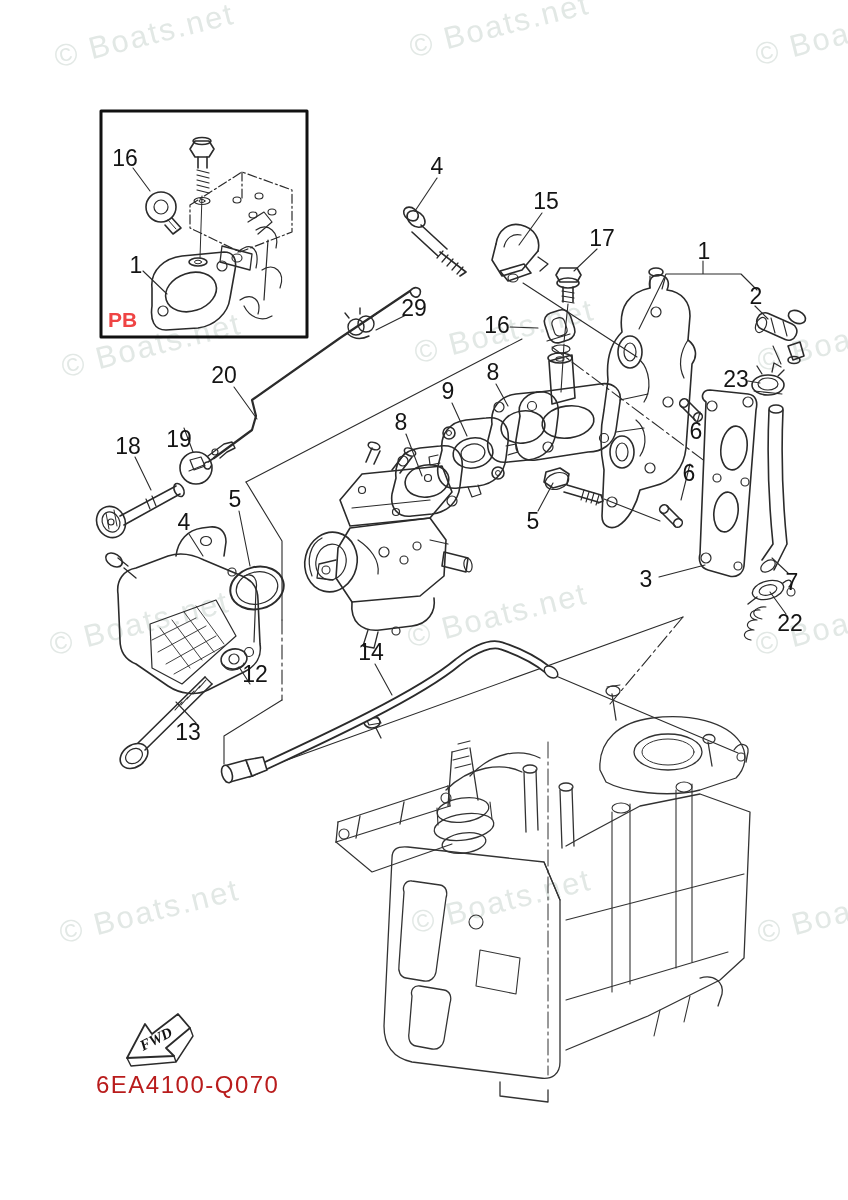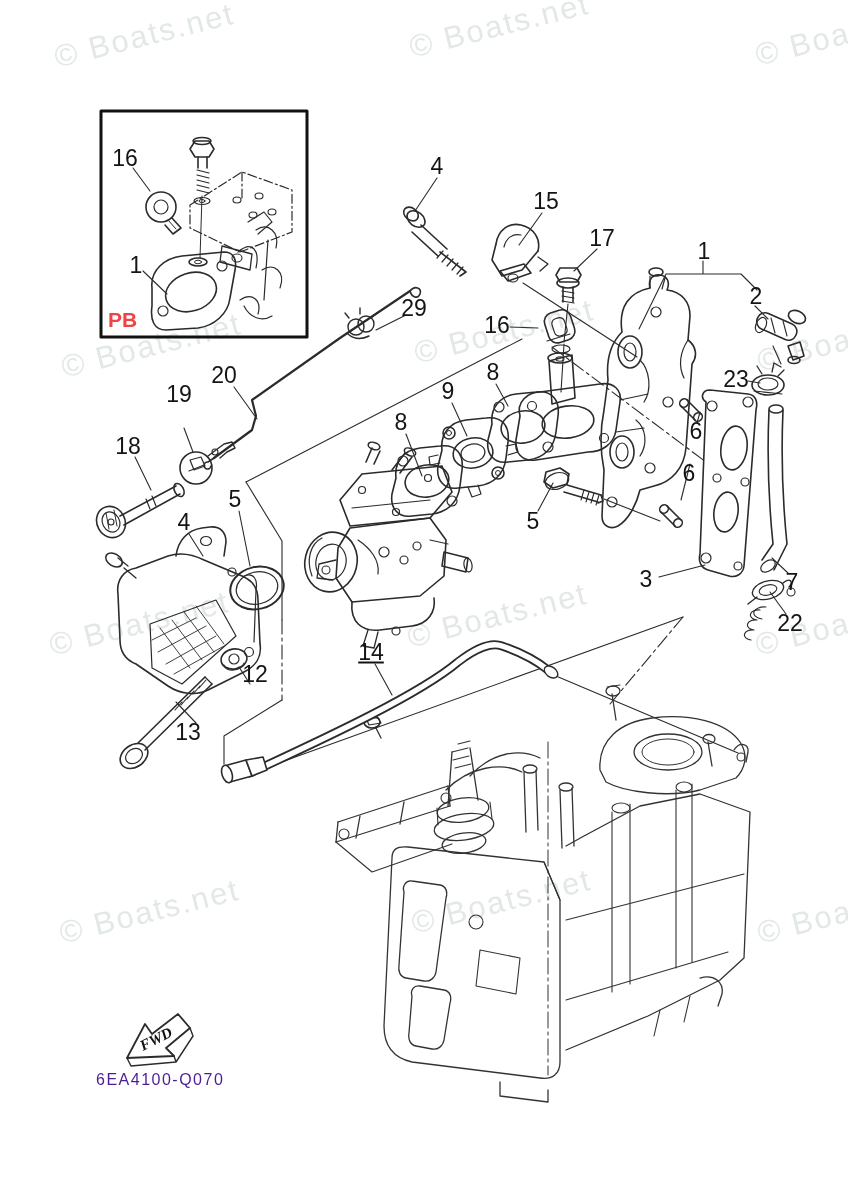--- a/index.html
+++ b/index.html
@@ -5,22 +5,22 @@
   html,body{margin:0;padding:0;background:#fff;}
   .stage{position:relative;width:848px;height:1200px;background:#ffffff;overflow:hidden;
          font-family:"Liberation Sans",sans-serif;}
   .wm-layer{position:absolute;inset:0;z-index:0;}
   .wm{position:absolute;font-size:31px;letter-spacing:2px;font-weight:500;white-space:nowrap;
       transform:rotate(-14deg);transform-origin:left center;user-select:none;}
   svg.lineart{position:absolute;left:0;top:0;z-index:1;}
   .callout-layer{position:absolute;inset:0;z-index:2;}
   .callout{position:absolute;transform:translate(-50%,-50%);font-size:23px;color:#141414;
            line-height:1;white-space:nowrap;}
-  .part-code{position:absolute;left:96px;top:1071px;font-size:16px;letter-spacing:1.5px;
-             color:#4c1d95;z-index:2;}
+  .part-code{position:absolute;left:96px;top:1071px;font-size:24px;letter-spacing:1.5px;
+             color:#b91c1c;z-index:2;}
   .pb-label{position:absolute;left:108px;top:308px;font-size:21px;font-weight:bold;color:#ef4444;z-index:2;}
 </style>
 </head>
 <body>
 
 <div class="stage">
 
   <div class="wm-layer" id="wm-layer">
       <span class="wm" style="left: 55px; top: 40px; color: rgb(226, 232, 229);">© Boats.net</span>
       <span class="wm" style="left: 410px; top: 30px; color: rgb(226, 232, 229);">© Boats.net</span>
@@ -453,30 +453,30 @@
       <div class="callout" style="left: 602px; top: 238px;">17</div>
       <div class="callout" style="left: 704px; top: 251px;">1</div>
       <div class="callout" style="left: 756px; top: 296px;">2</div>
       <div class="callout" style="left: 414px; top: 308px;">29</div>
       <div class="callout" style="left: 497px; top: 325px;">16</div>
       <div class="callout" style="left: 736px; top: 379px; text-align: right;">23</div>
       <div class="callout" style="left: 224px; top: 375px;">20</div>
       <div class="callout" style="left: 493px; top: 372px;">8</div>
       <div class="callout" style="left: 448px; top: 391px;">9</div>
       <div class="callout" style="left: 401px; top: 422px;">8</div>
-      <div class="callout" style="left: 179px; top: 394px;">19</div>
+      <div class="callout" style="left: 179px; top: 439px;">19</div>
       <div class="callout" style="left: 128px; top: 446px;">18</div>
       <div class="callout" style="left: 235px; top: 499px;">5</div>
       <div class="callout" style="left: 184px; top: 522px;">4</div>
       <div class="callout" style="left: 696px; top: 431px;">6</div>
       <div class="callout" style="left: 689px; top: 473px;">6</div>
       <div class="callout" style="left: 533px; top: 521px;">5</div>
       <div class="callout" style="left: 646px; top: 579px;">3</div>
       <div class="callout" style="left: 792px; top: 582px;">7</div>
       <div class="callout" style="left: 790px; top: 623px;">22</div>
       <div class="callout" style="left: 255px; top: 674px;">12</div>
       <div class="callout" style="left: 188px; top: 732px;">13</div>
-      <div class="callout" style="left: 371px; top: 652px; text-decoration: underline;">14</div>
+      <div class="callout" style="left: 371px; top: 652px;">14</div>
     </div>
 
   <div class="pb-label">PB</div>
   <div class="part-code">6EA4100-Q070</div>
 </div>
 
 </body></html>

